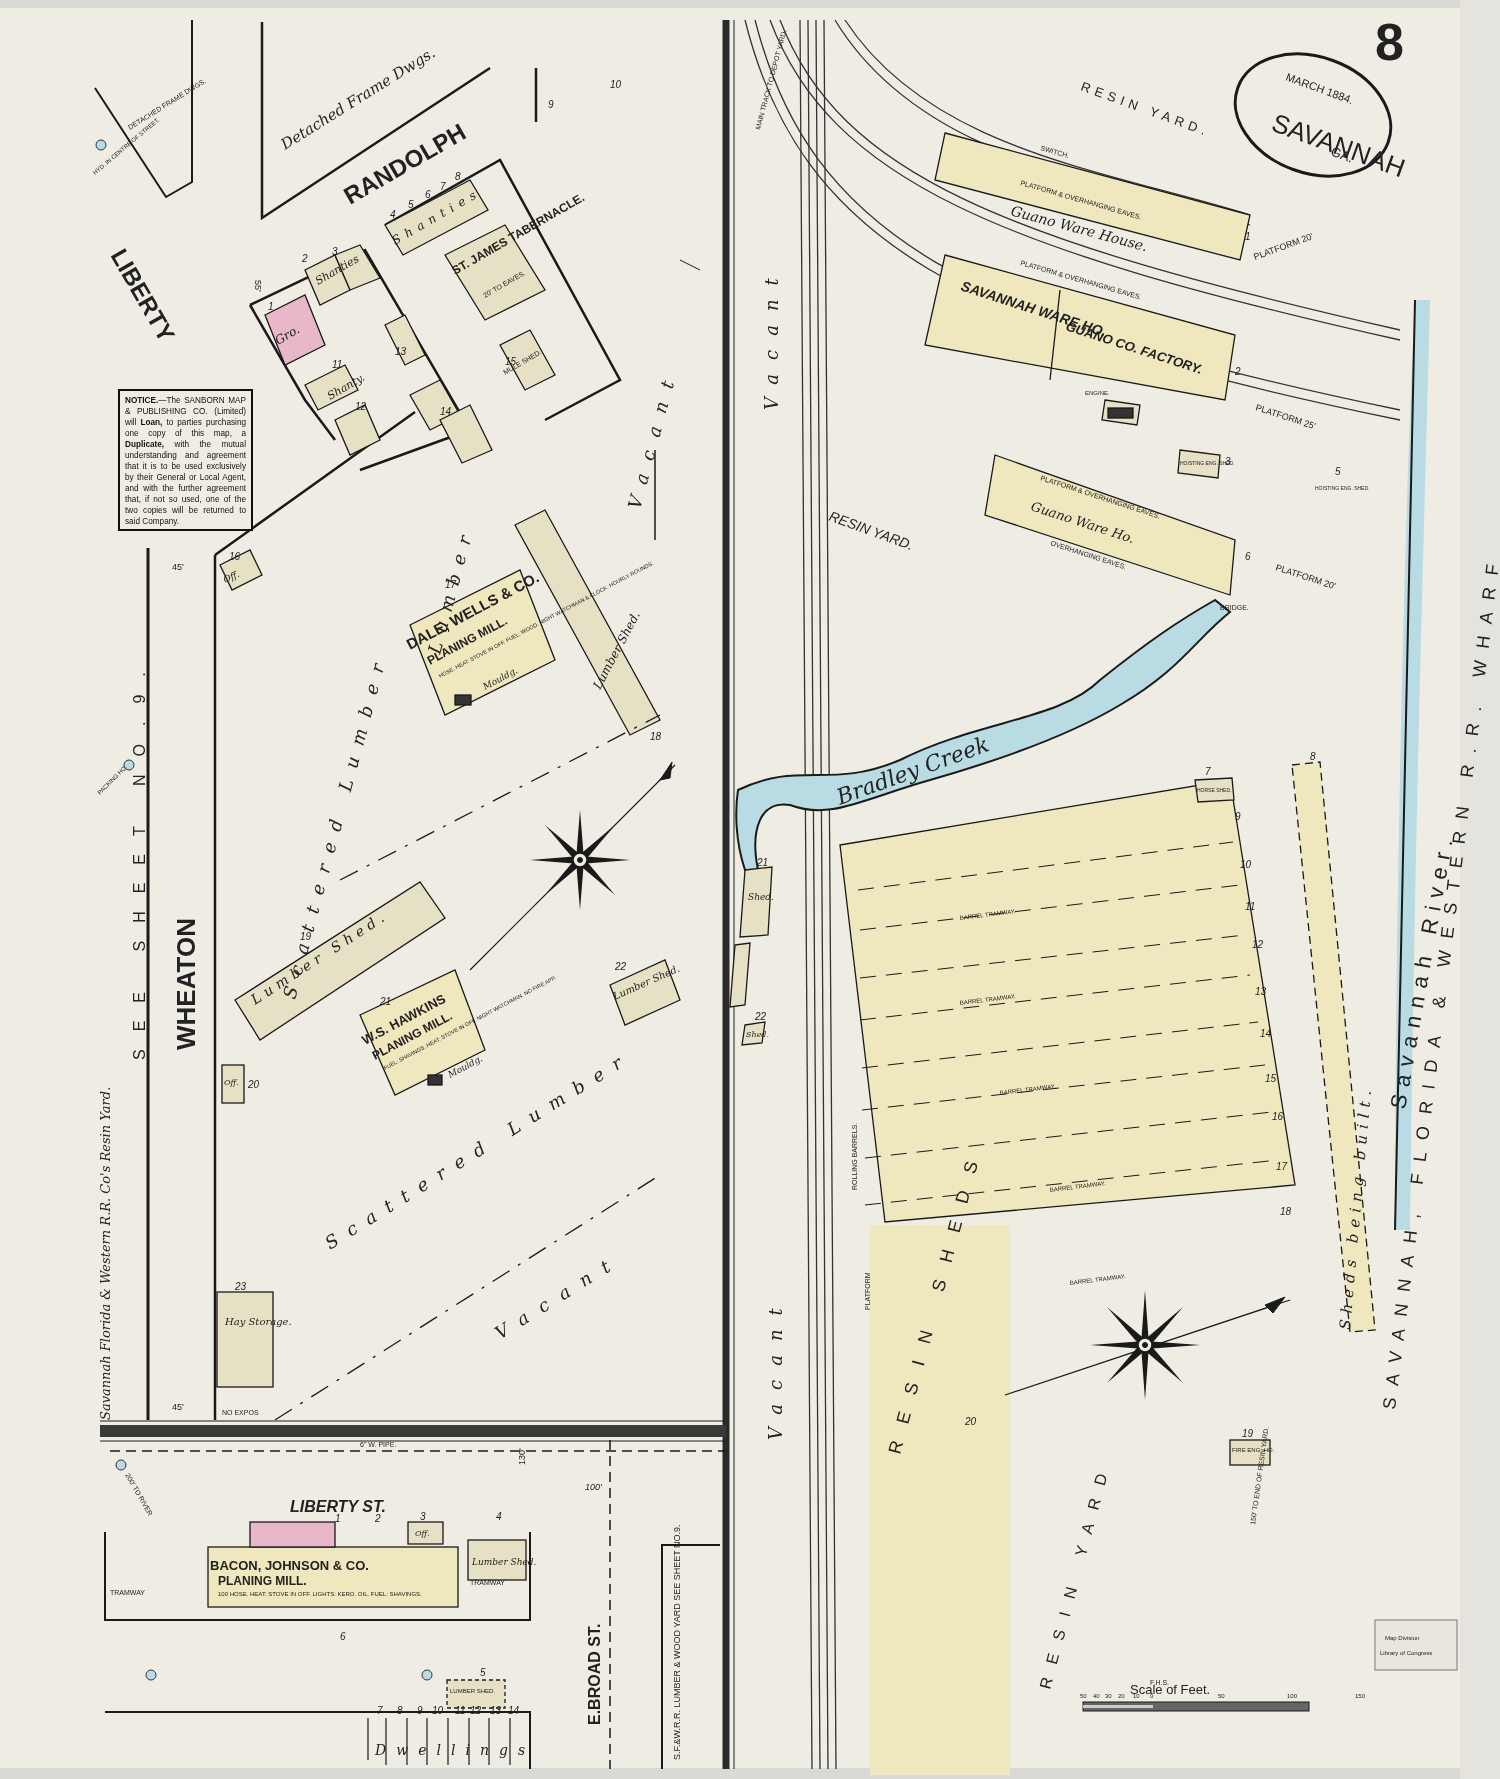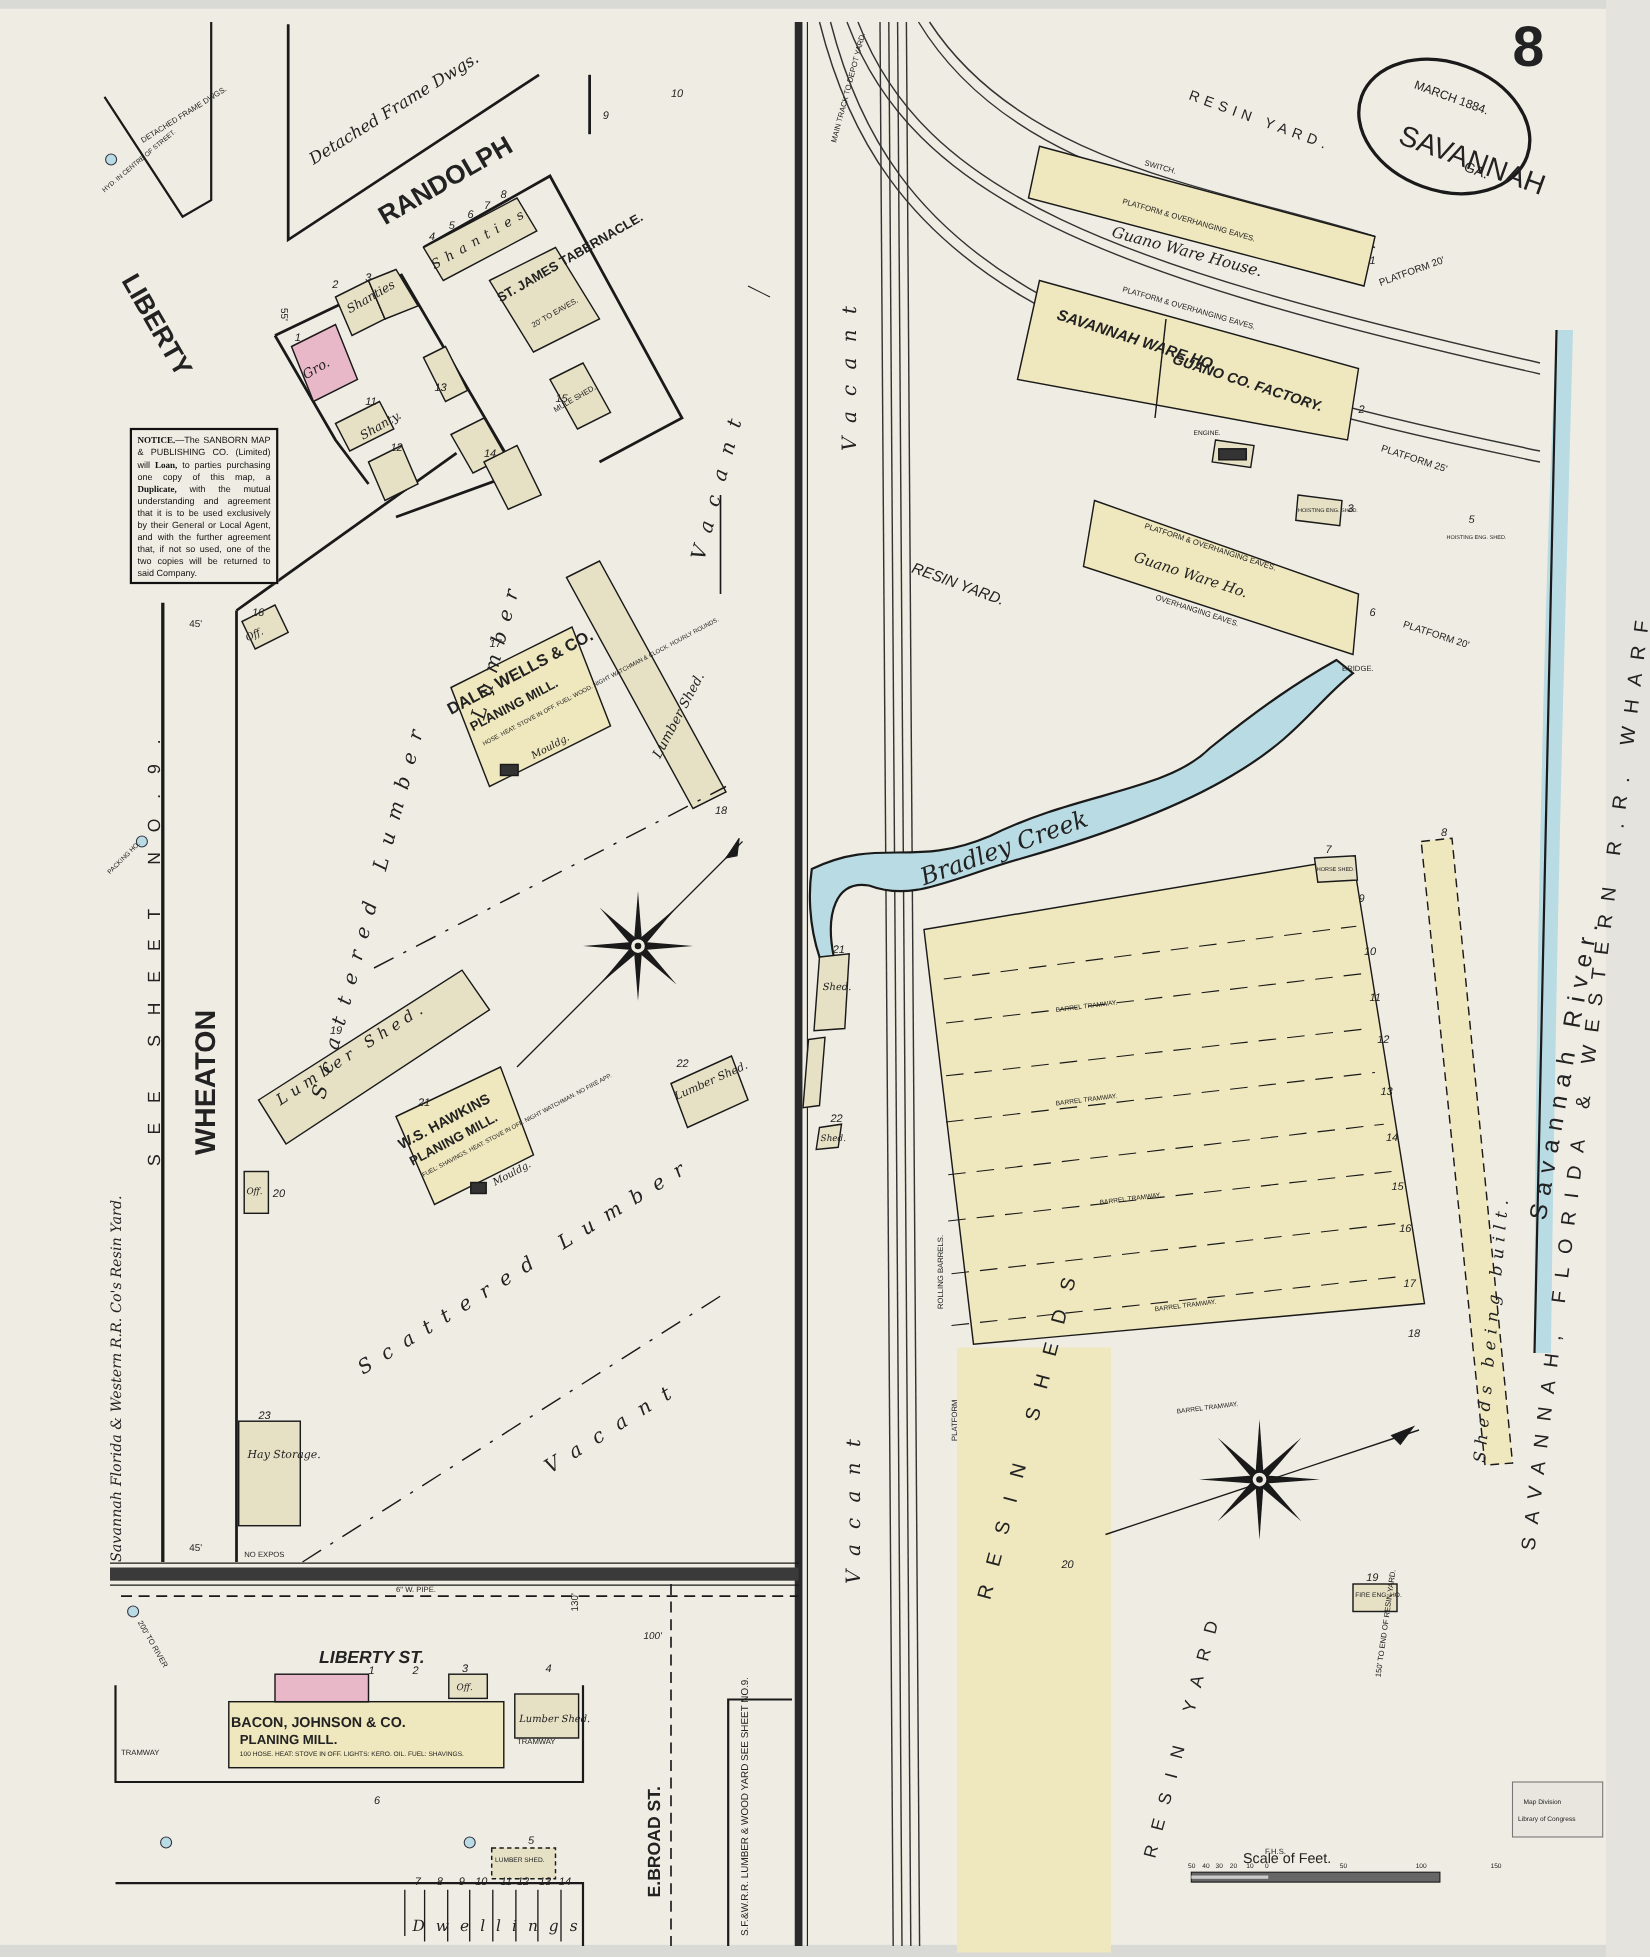--- a/index.html
+++ b/index.html
@@ -4,21 +4,21 @@
 <style>
   html,body{margin:0;padding:0;background:#d9d9d6;}
   body{width:1500px;height:1779px;position:relative;overflow:hidden;font-family:"Liberation Sans",sans-serif;}
   #sheet{position:absolute;left:0;top:8px;width:1460px;height:1760px;background:#efede3;}
   #stripR{position:absolute;left:1460px;top:0;width:40px;height:1779px;background:#e4e3dd;}
   svg{position:absolute;left:0;top:0;}
   .lbl{font-family:"Liberation Sans",sans-serif;fill:#222;}
   .serif{font-family:"DejaVu Serif",serif;font-style:italic;fill:#222;}
   #notice{position:absolute;left:118px;top:389px;width:135px;height:142px;border:2px solid #111;background:#efede3;
           font-family:"Liberation Sans",sans-serif;font-size:8.2px;line-height:11px;color:#111;padding:4px 5px;box-sizing:border-box;text-align:justify;}
-  #notice b{font-family:Liberation Serif, serif;}
+  #notice b{font-family:Liberation Sans, sans-serif;}
 </style>
 </head>
 <body>
 
 <div id="stripR"></div>
 <div id="sheet"></div>
 
 <svg width="1500" height="1779" viewBox="0 0 1500 1779">
   <defs>
     <pattern id="fill" width="4" height="4" patternUnits="userSpaceOnUse">

